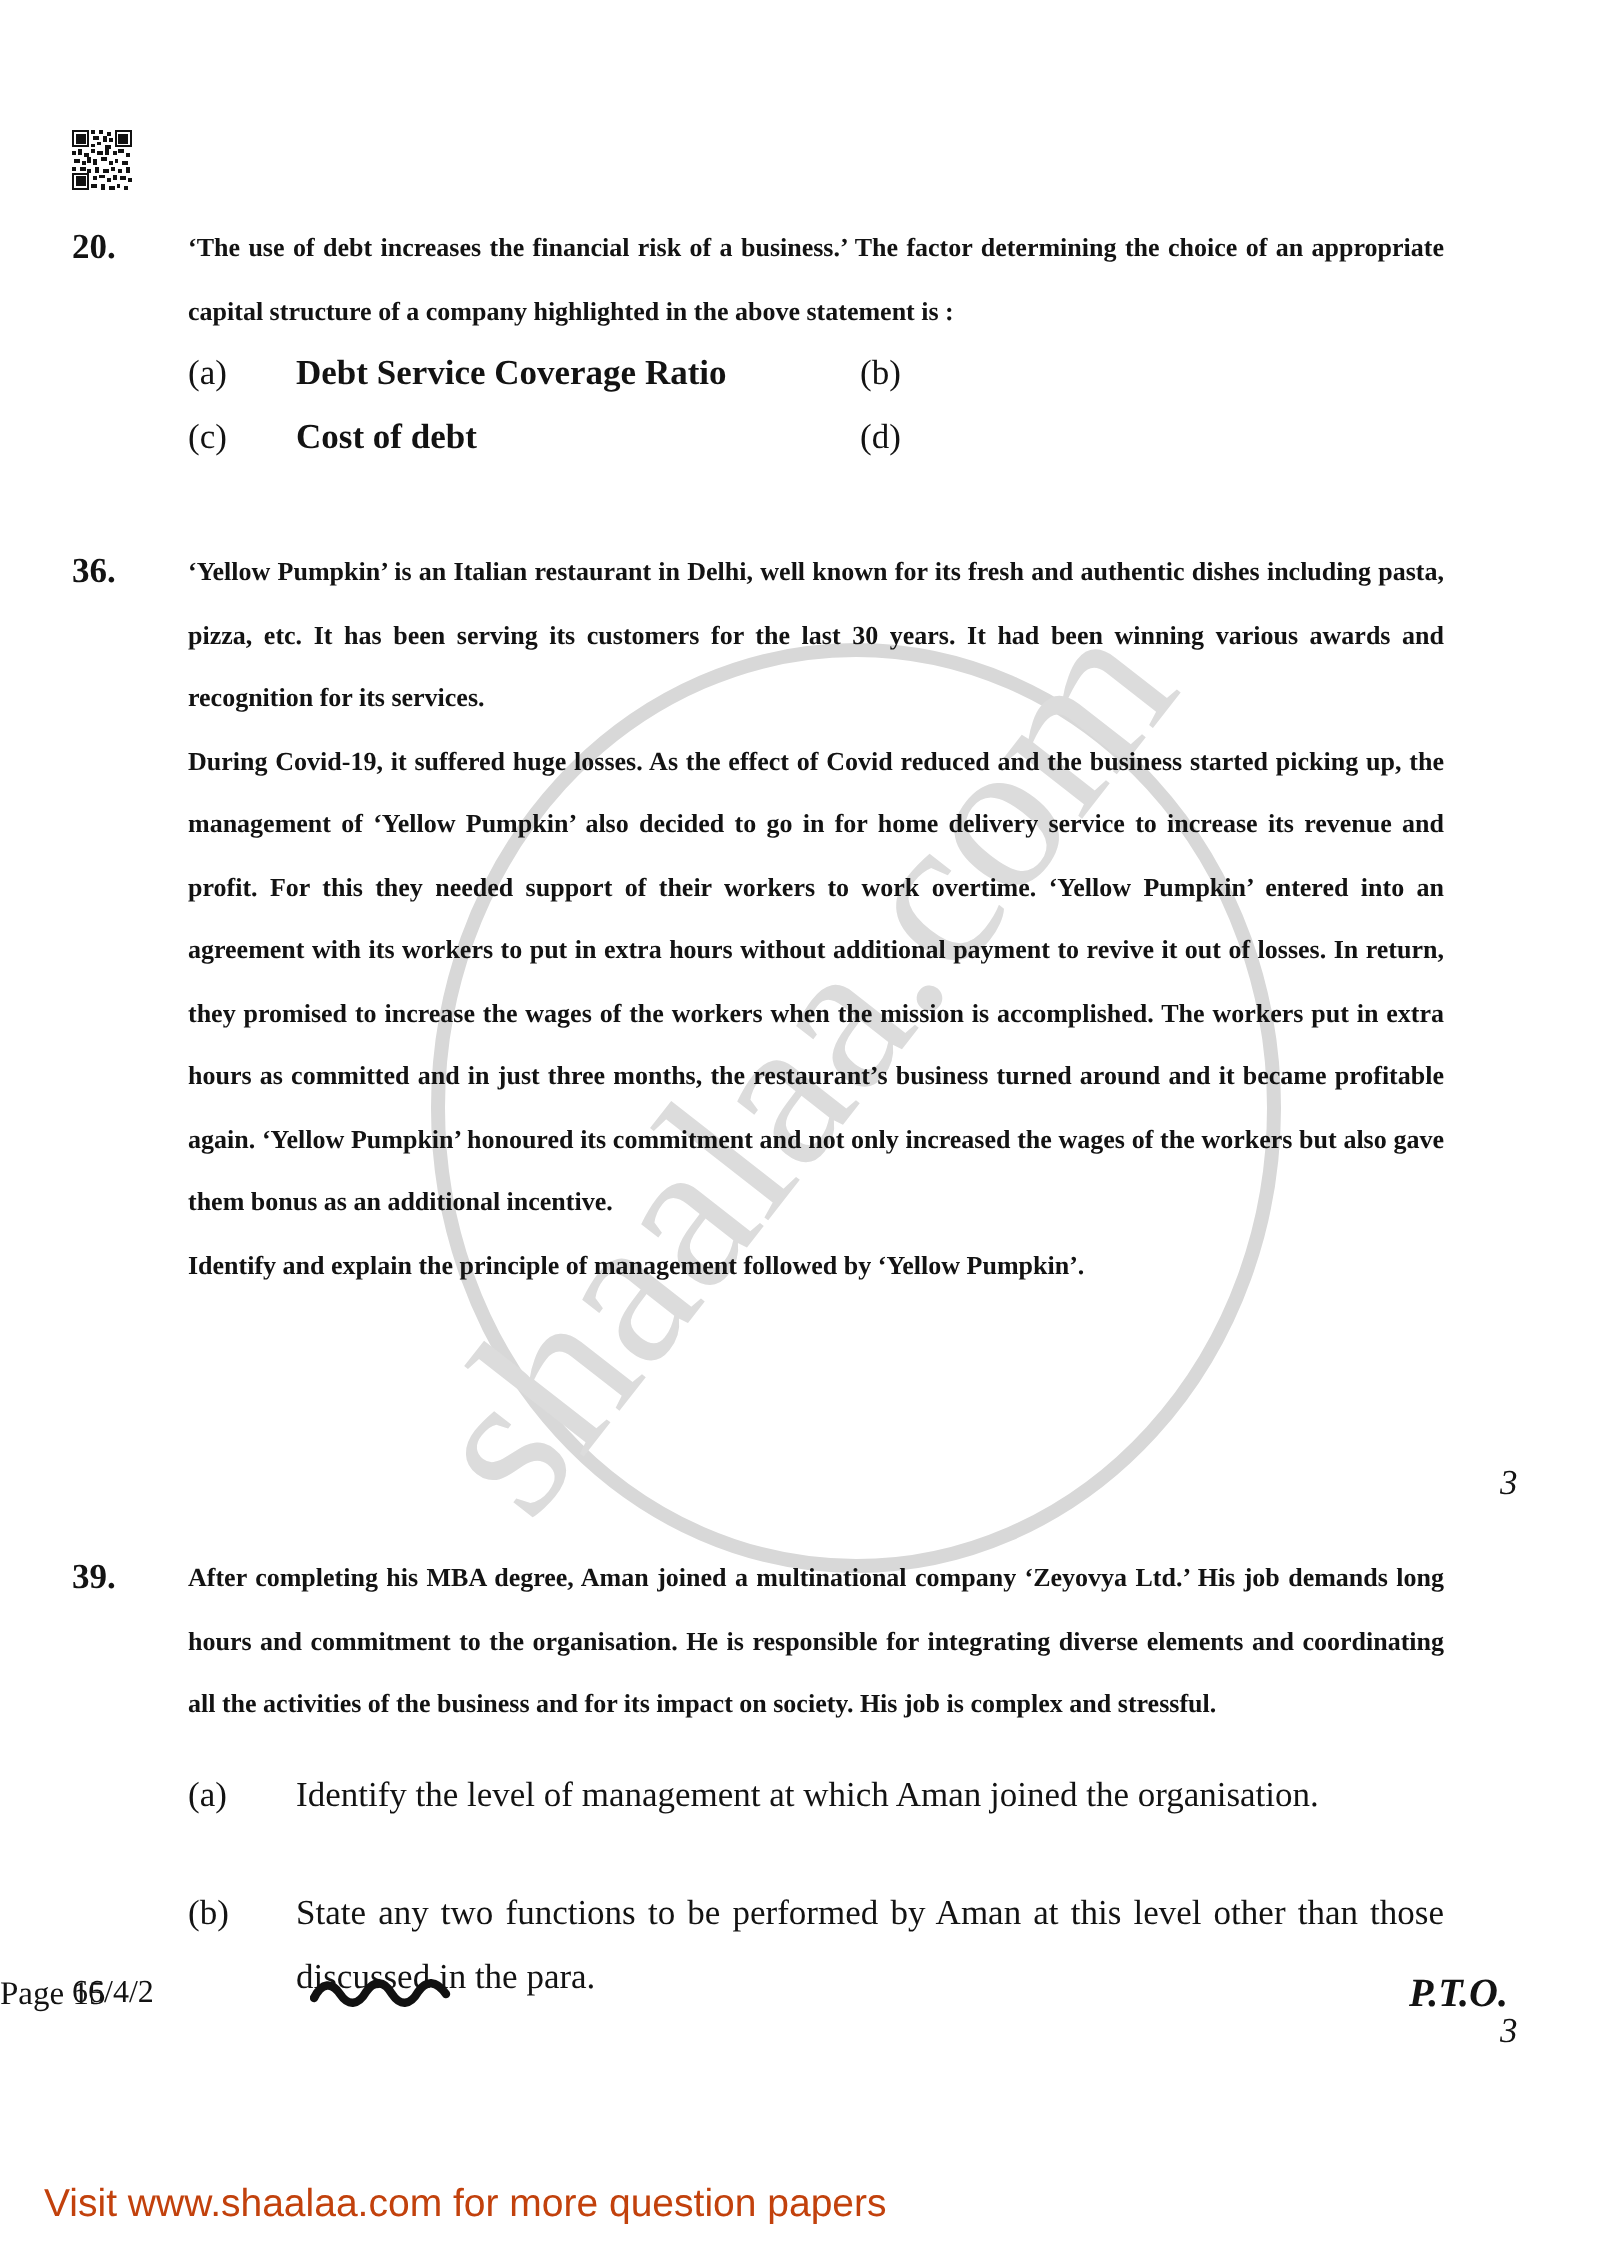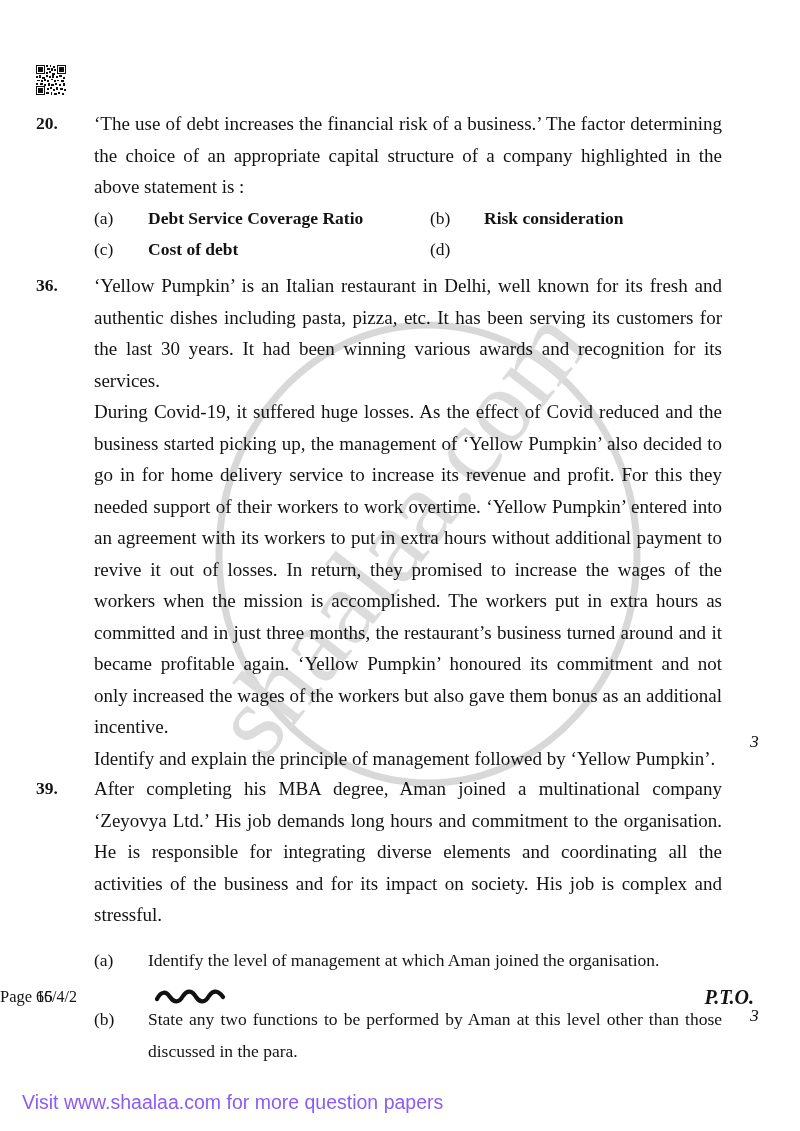--- a/index.html
+++ b/index.html
@@ -62,25 +62,26 @@
     font-weight: bold;
     font-size: 17.5px;
     line-height: 31.5px;
   }
   .qbody {
     margin-left: 58px;
     width: 628px;
   }
   p.para {
     margin: 0;
-    font-size: 19px;
+    font-size: 13px;
     line-height: 31.5px;
     text-align: justify;
     text-justify: inter-word;
     text-align-last: left;
+    font-weight: bold;
   }
   p.para + p.para { margin-top: 0px; }
 
   
   .options {
     margin-top: 0px;
     width: 628px;
   }
   .optrow {
     display: flex;
@@ -171,21 +172,21 @@
     line-height: 24px;
   }
 
   .banner {
     position: absolute;
     left: 22px;
     top: 1089px;
     font-family: "Liberation Sans", "DejaVu Sans", sans-serif;
     font-size: 19.5px;
     line-height: 26px;
-    color: #8b5cf6;
+    color: #c2410c;
     z-index: 2;
   }
 </style>
 </head>
 <body>
 
 <div class="page">
 
   <div class="watermark">
     <svg width="432" height="472" viewBox="0 0 432 472" xmlns="http://www.w3.org/2000/svg">
@@ -267,21 +268,20 @@
       <div class="qbody">
         <p class="para">‘The use of debt increases the financial risk of a business.’ The factor determining the choice of an appropriate capital structure of a company highlighted in the above statement is :</p>
         <div class="options">
           <div class="optrow">
             <div class="optcell">
               <span class="optlabel">(a)</span>
               <span class="opttext">Debt Service Coverage Ratio</span>
             </div>
             <div class="optcell right">
               <span class="optlabel">(b)</span>
-              <span class="opttext">Risk consideration</span>
             </div>
           </div>
           <div class="optrow">
             <div class="optcell">
               <span class="optlabel">(c)</span>
               <span class="opttext">Cost of debt</span>
             </div>
             <div class="optcell right">
               <span class="optlabel">(d)</span>
             </div>

